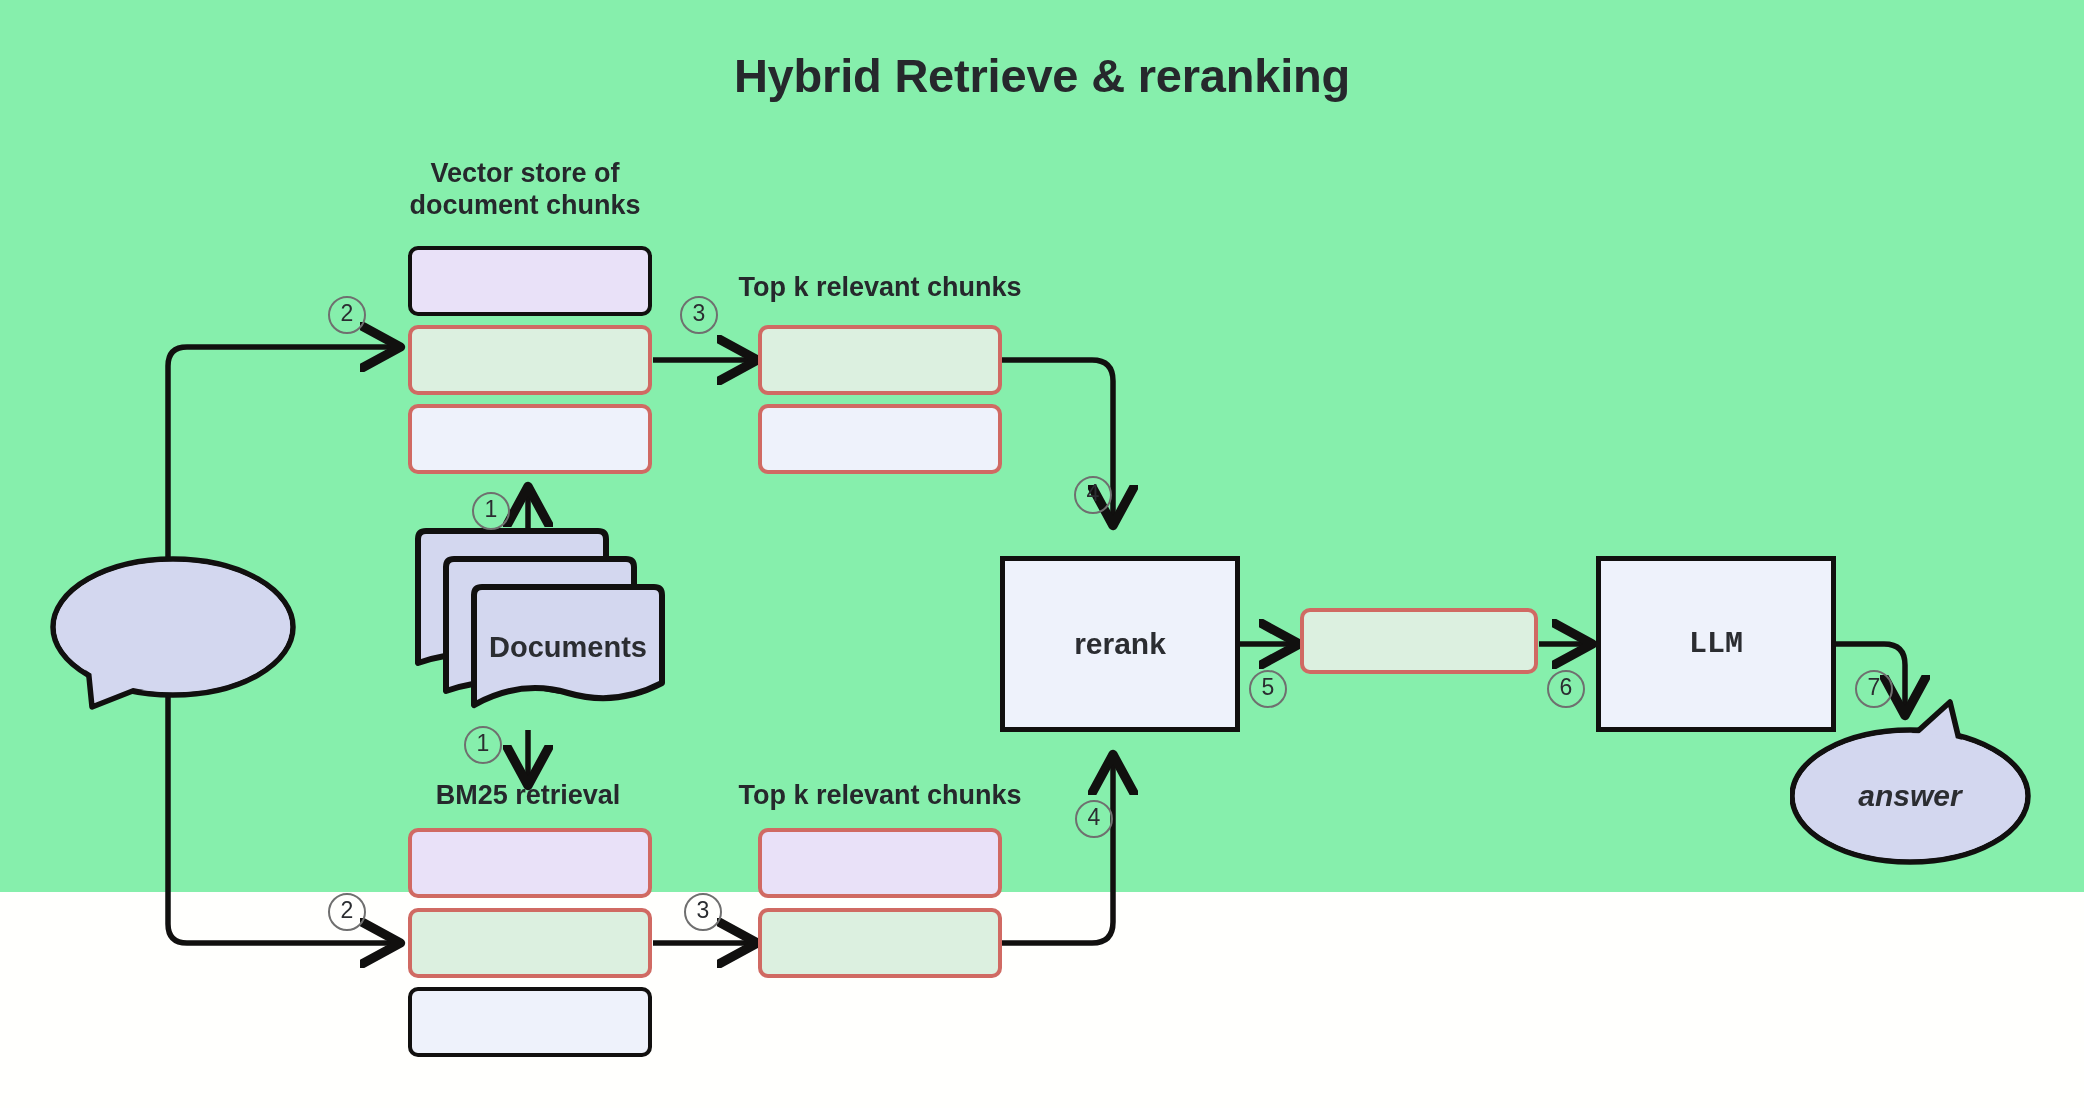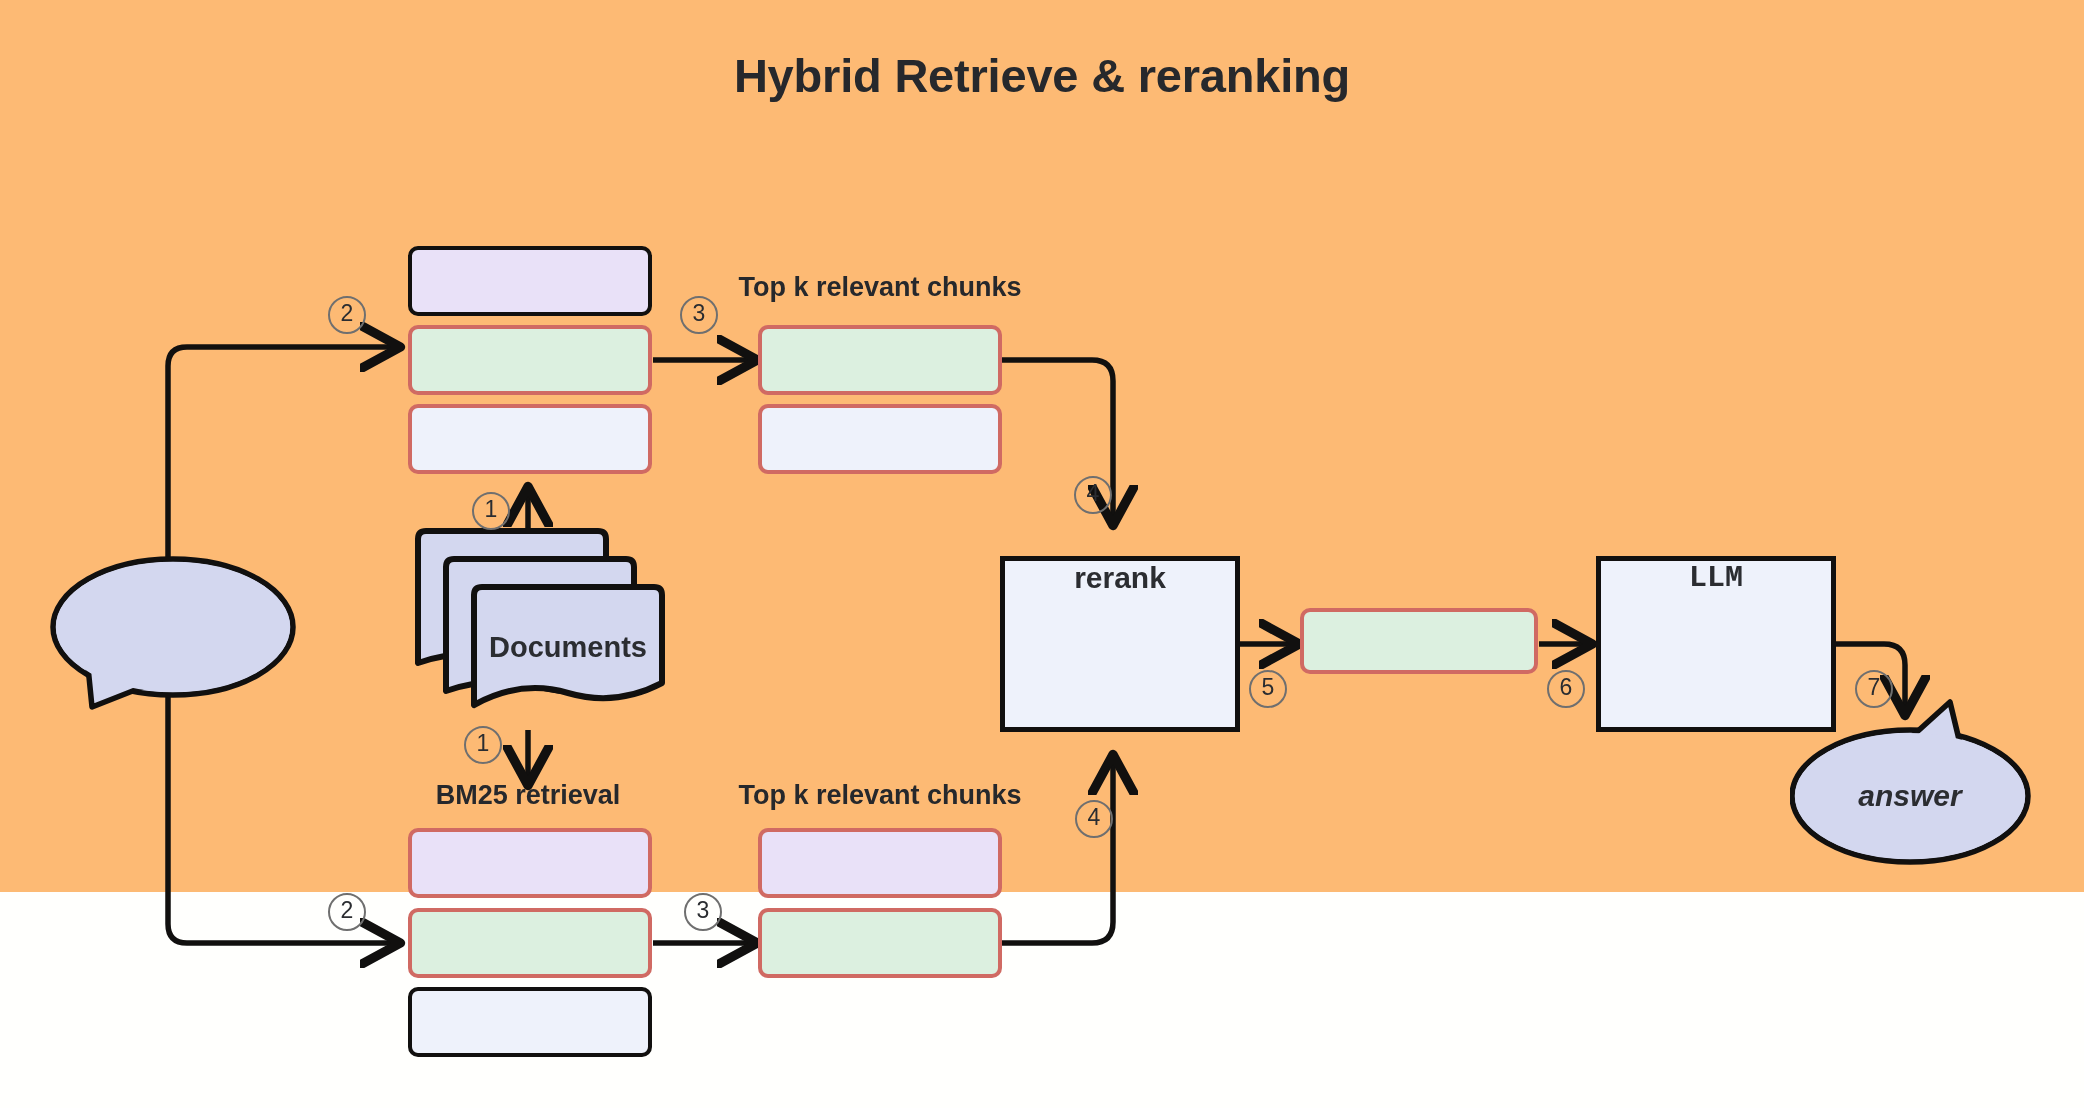--- a/index.html
+++ b/index.html
@@ -10,21 +10,21 @@
   body {
     font-family: "Liberation Sans", sans-serif;
     width: 2084px;
     height: 1108px;
     overflow: hidden;
   }
   #stage {
     position: relative;
     width: 2084px;
     height: 892px;
-    background: #fdba74;
+    background: #86efac;
   }
   #wires {
     position: absolute;
     left: 0; top: 0;
     width: 2084px;
     height: 1108px;
     pointer-events: none;
   }
   .node { position: absolute; box-sizing: border-box; }
 
@@ -59,21 +59,21 @@
   .fill-purple { background: #e9e1f8; }
   .fill-green  { background: #dcf0e0; }
   .fill-blue   { background: #eef2fb; }
 
   .procbox {
     position: absolute;
     box-sizing: border-box;
     border: 5px solid #11100f;
     background: #eef2fb;
     display: flex;
-    align-items: flex-start;
+    align-items: center;
     justify-content: center;
     font-size: 30px;
     font-weight: bold;
     color: #2b2d31;
   }
 
   .bubble-text {
     position: absolute;
     display: flex;
     align-items: center;
@@ -149,20 +149,22 @@
     <ellipse cx="133" cy="72" rx="117" ry="65" fill="#d3d7ef" stroke="none"></ellipse>
   </svg>
 
   <svg class="node" style="left:410px; top:525px; width:270px; height:190px;" viewBox="0 0 270 190">
     <path d="M8,14 Q8,6 16,6 L188,6 Q196,6 196,14 L196,128 Q150,146 102,134 Q55,122 8,138 Z" fill="#d3d7ef" stroke="#11100f" stroke-width="6" stroke-linejoin="round"></path>
     <path d="M36,42 Q36,34 44,34 L216,34 Q224,34 224,42 L224,156 Q178,174 130,162 Q83,150 36,166 Z" fill="#d3d7ef" stroke="#11100f" stroke-width="6" stroke-linejoin="round"></path>
     <path d="M64,70 Q64,62 72,62 L244,62 Q252,62 252,70 L252,158 Q206,182 158,168 Q111,154 64,180 Z" fill="#d3d7ef" stroke="#11100f" stroke-width="6" stroke-linejoin="round"></path>
   </svg>
   <div class="docs-text" style="left:474px; top:631px; width:188px; text-align:center;">Documents</div>
 
+  <div class="grp-label" style="left:345px; top:158px; width:360px;">Vector store of
+document chunks</div>
   <div class="chunk black fill-purple" style="left:408px; top:246px; width:244px; height:70px;"></div>
   <div class="chunk red fill-green" style="left:408px; top:325px; width:244px; height:70px;"></div>
   <div class="chunk red fill-blue" style="left:408px; top:404px; width:244px; height:70px;"></div>
 
   <div class="grp-label" style="left:710px; top:272px; width:340px;">Top k relevant chunks</div>
   <div class="chunk red fill-green" style="left:758px; top:325px; width:244px; height:70px;"></div>
   <div class="chunk red fill-blue" style="left:758px; top:404px; width:244px; height:70px;"></div>
 
   <div class="grp-label" style="left:358px; top:780px; width:340px;">BM25 retrieval</div>
   <div class="chunk red fill-purple" style="left:408px; top:828px; width:244px; height:70px;"></div>

